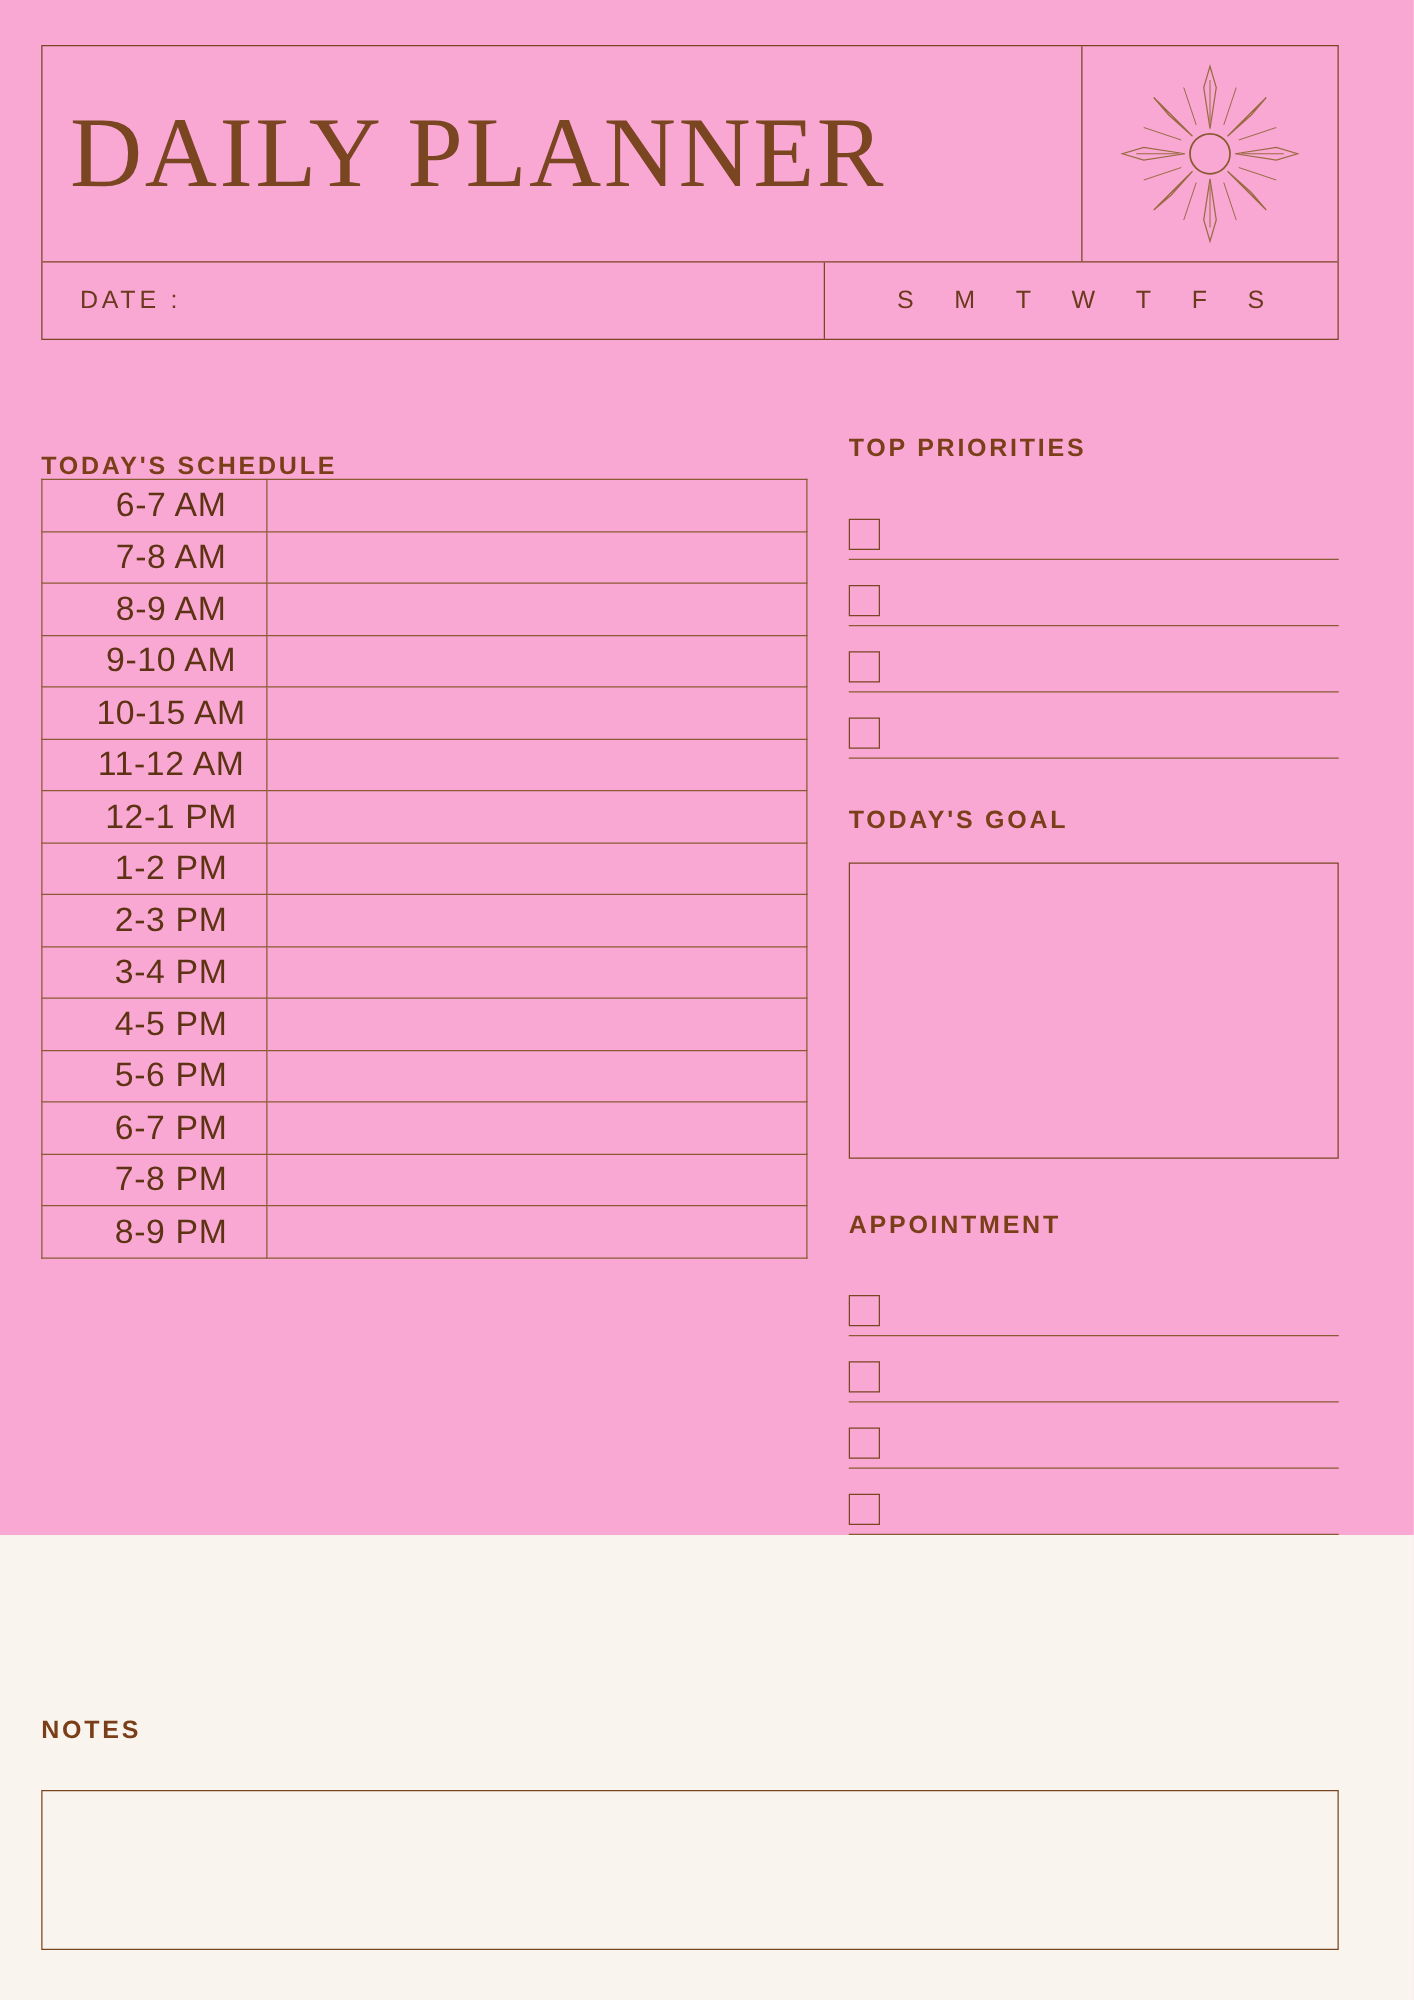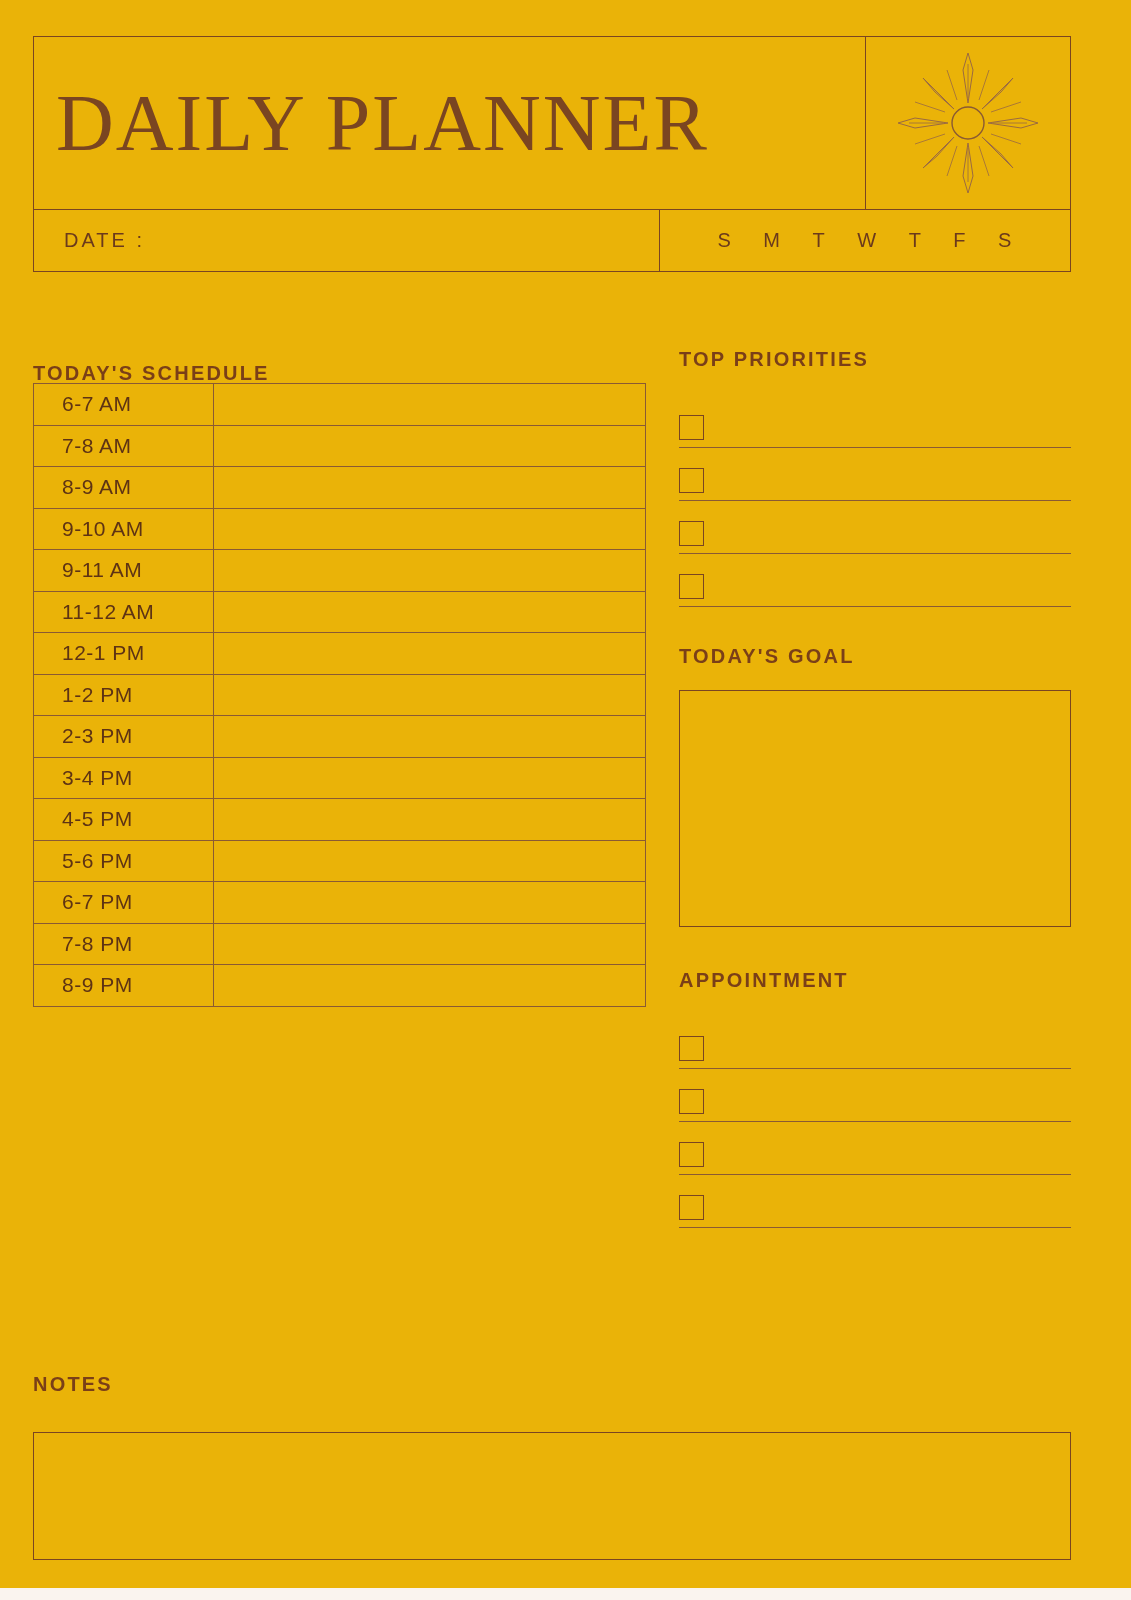--- a/index.html
+++ b/index.html
@@ -12,22 +12,22 @@
     height: 1600px;
     font-family: "Liberation Sans", sans-serif;
     color: #6b3a1c;
     position: relative;
     overflow: hidden;
   }
   .page {
     position: absolute;
     left: 0; top: 0;
     width: 1131px;
-    height: 1588px;
-    background: #eab308;
+    height: 1228px;
+    background: #f9a8d4;
   }
 
   
   .header-block {
     position: absolute;
     left: 33px;
     top: 36px;
     width: 1038px;
     height: 236px;
     border: 1.5px solid #7a4521;
@@ -113,24 +113,25 @@
     border-collapse: collapse;
   }
   .schedule-table td {
     border: 1px solid #8a5a33;
     height: 41.5px;
     box-sizing: border-box;
   }
   .schedule-table td.time {
     width: 180px;
     padding-left: 28px;
-    font-size: 21px;
+    font-size: 27px;
     color: #5e3314;
     letter-spacing: 0.5px;
     font-family: "Liberation Sans", sans-serif;
+    text-align: center;
   }
   .schedule-table td.entry {
     width: 433px;
   }
 
   
   .right-col {
     position: absolute;
     left: 679px;
     top: 316px;
@@ -255,21 +256,21 @@
       </tr>
       <tr>
         <td class="time">8-9 AM</td>
         <td class="entry"></td>
       </tr>
       <tr>
         <td class="time">9-10 AM</td>
         <td class="entry"></td>
       </tr>
       <tr>
-        <td class="time">9-11 AM</td>
+        <td class="time">10-15 AM</td>
         <td class="entry"></td>
       </tr>
       <tr>
         <td class="time">11-12 AM</td>
         <td class="entry"></td>
       </tr>
       <tr>
         <td class="time">12-1 PM</td>
         <td class="entry"></td>
       </tr>

